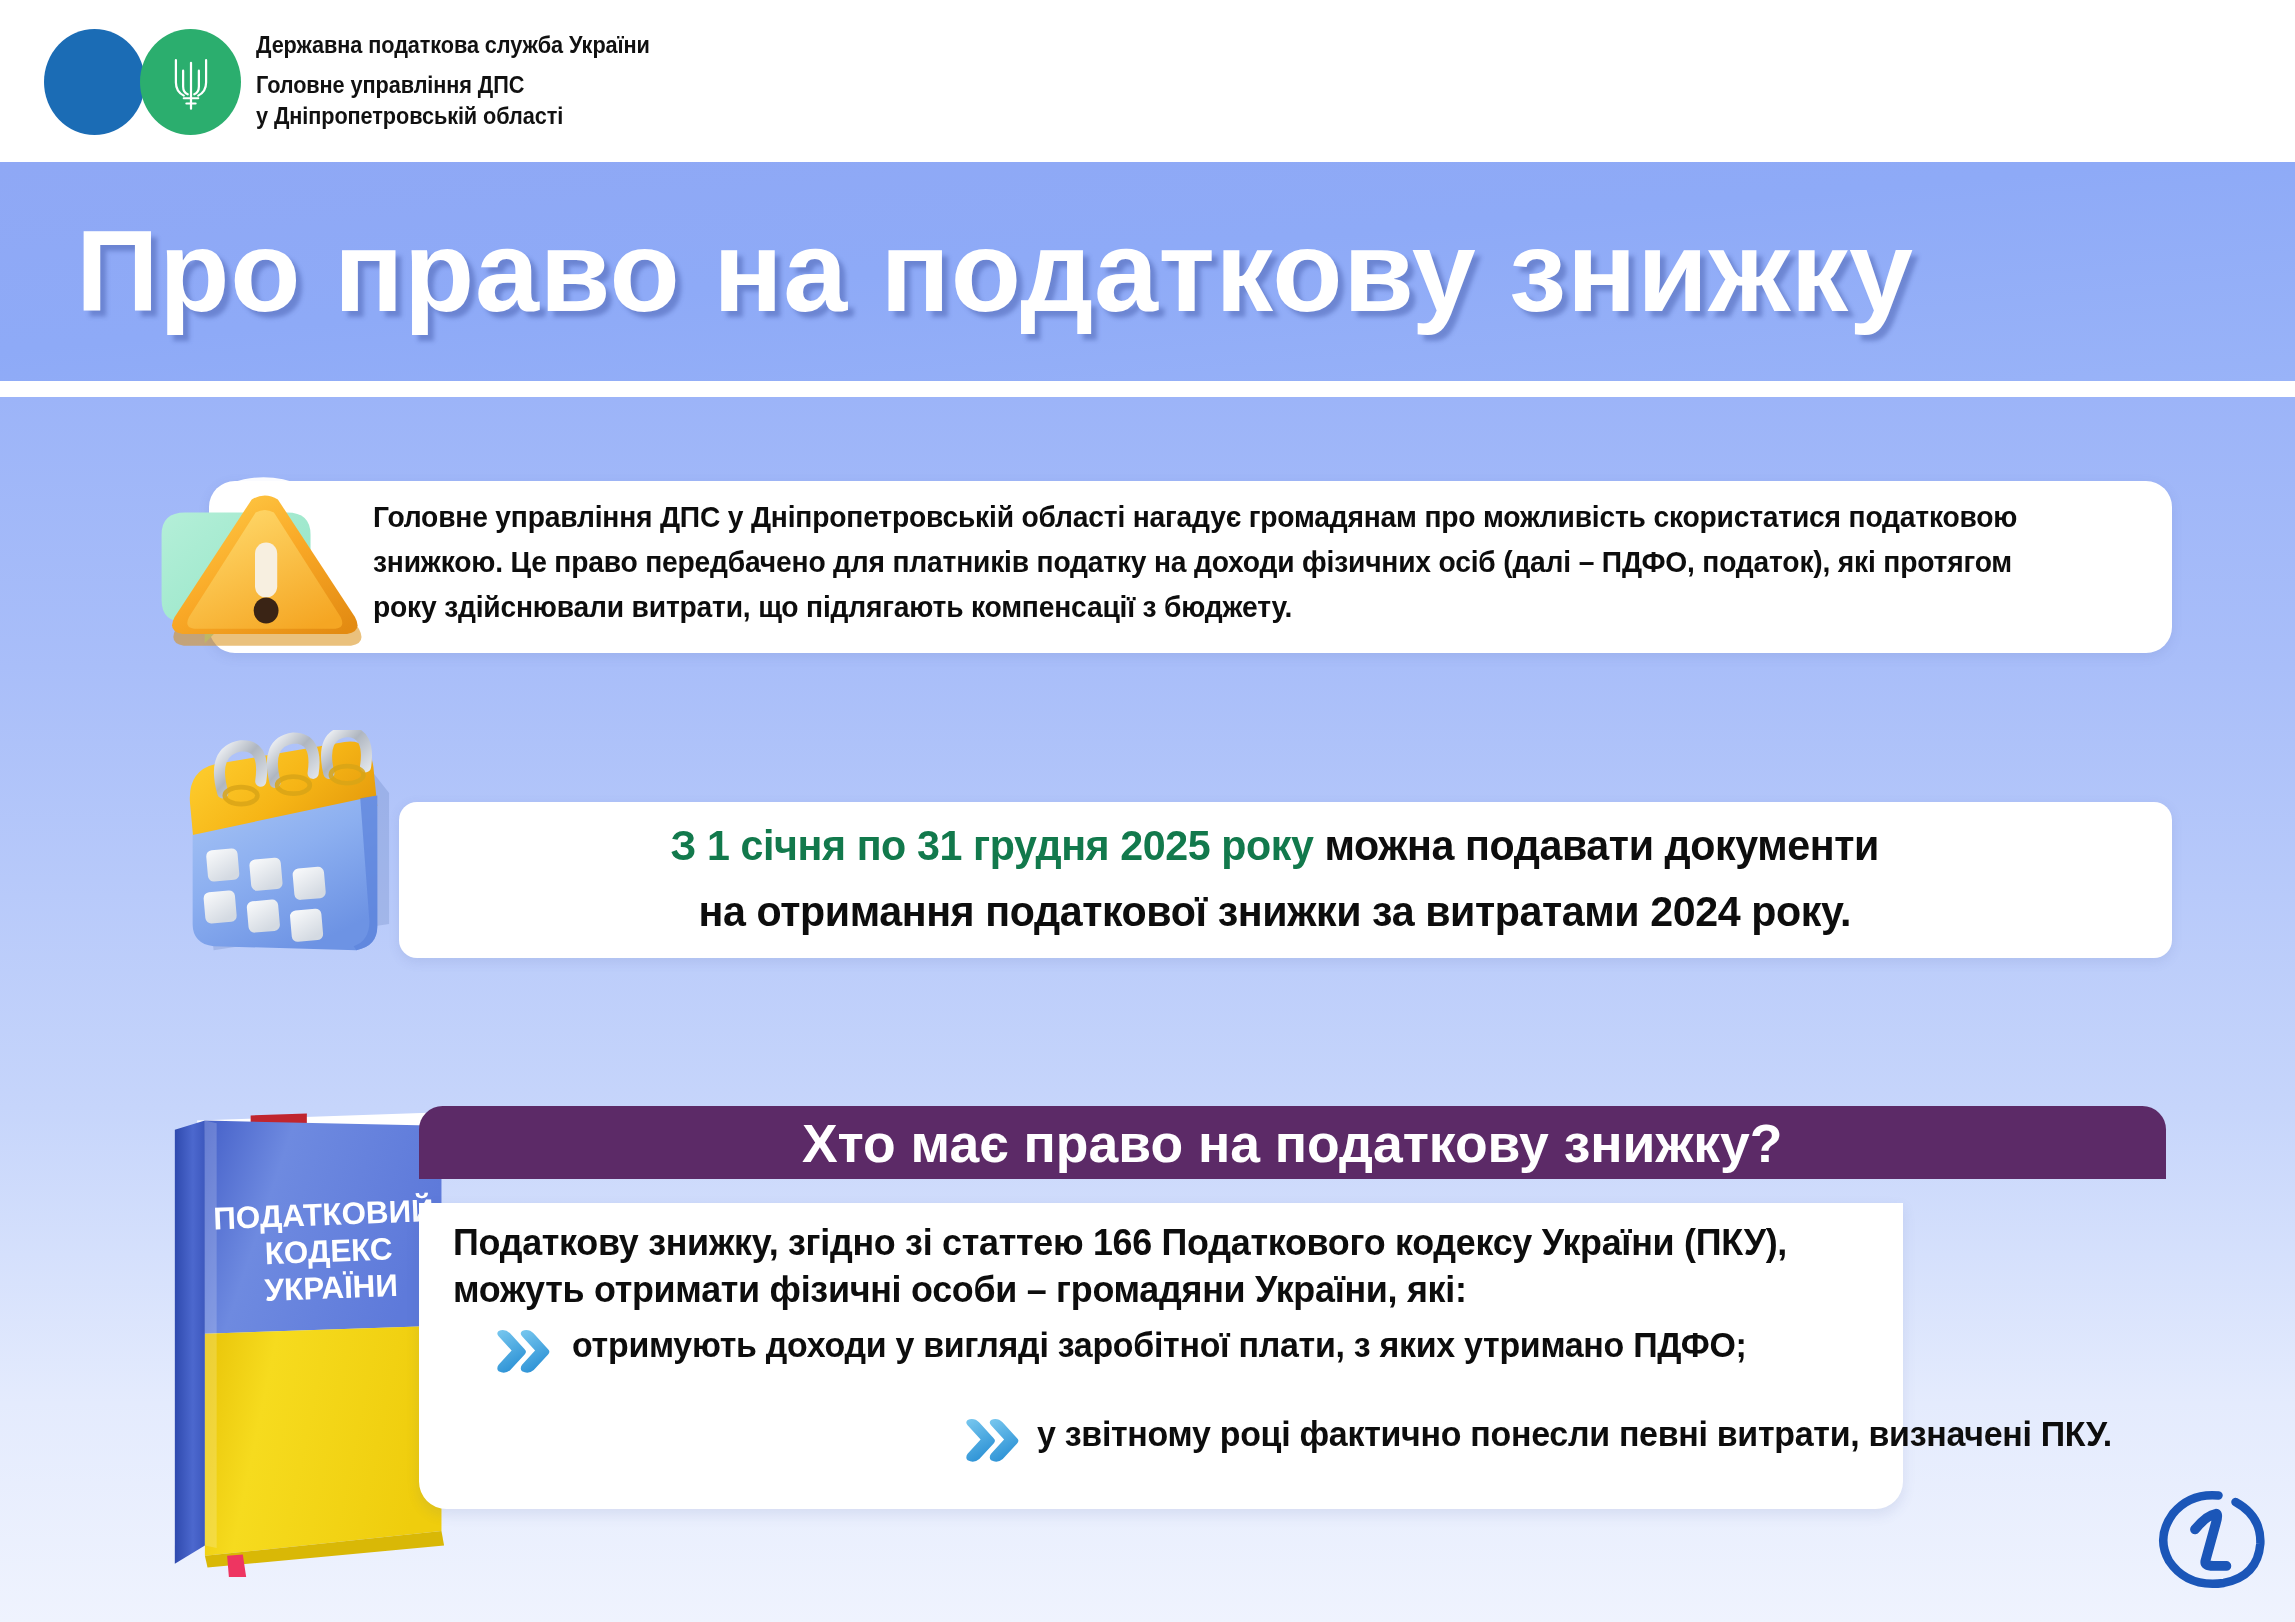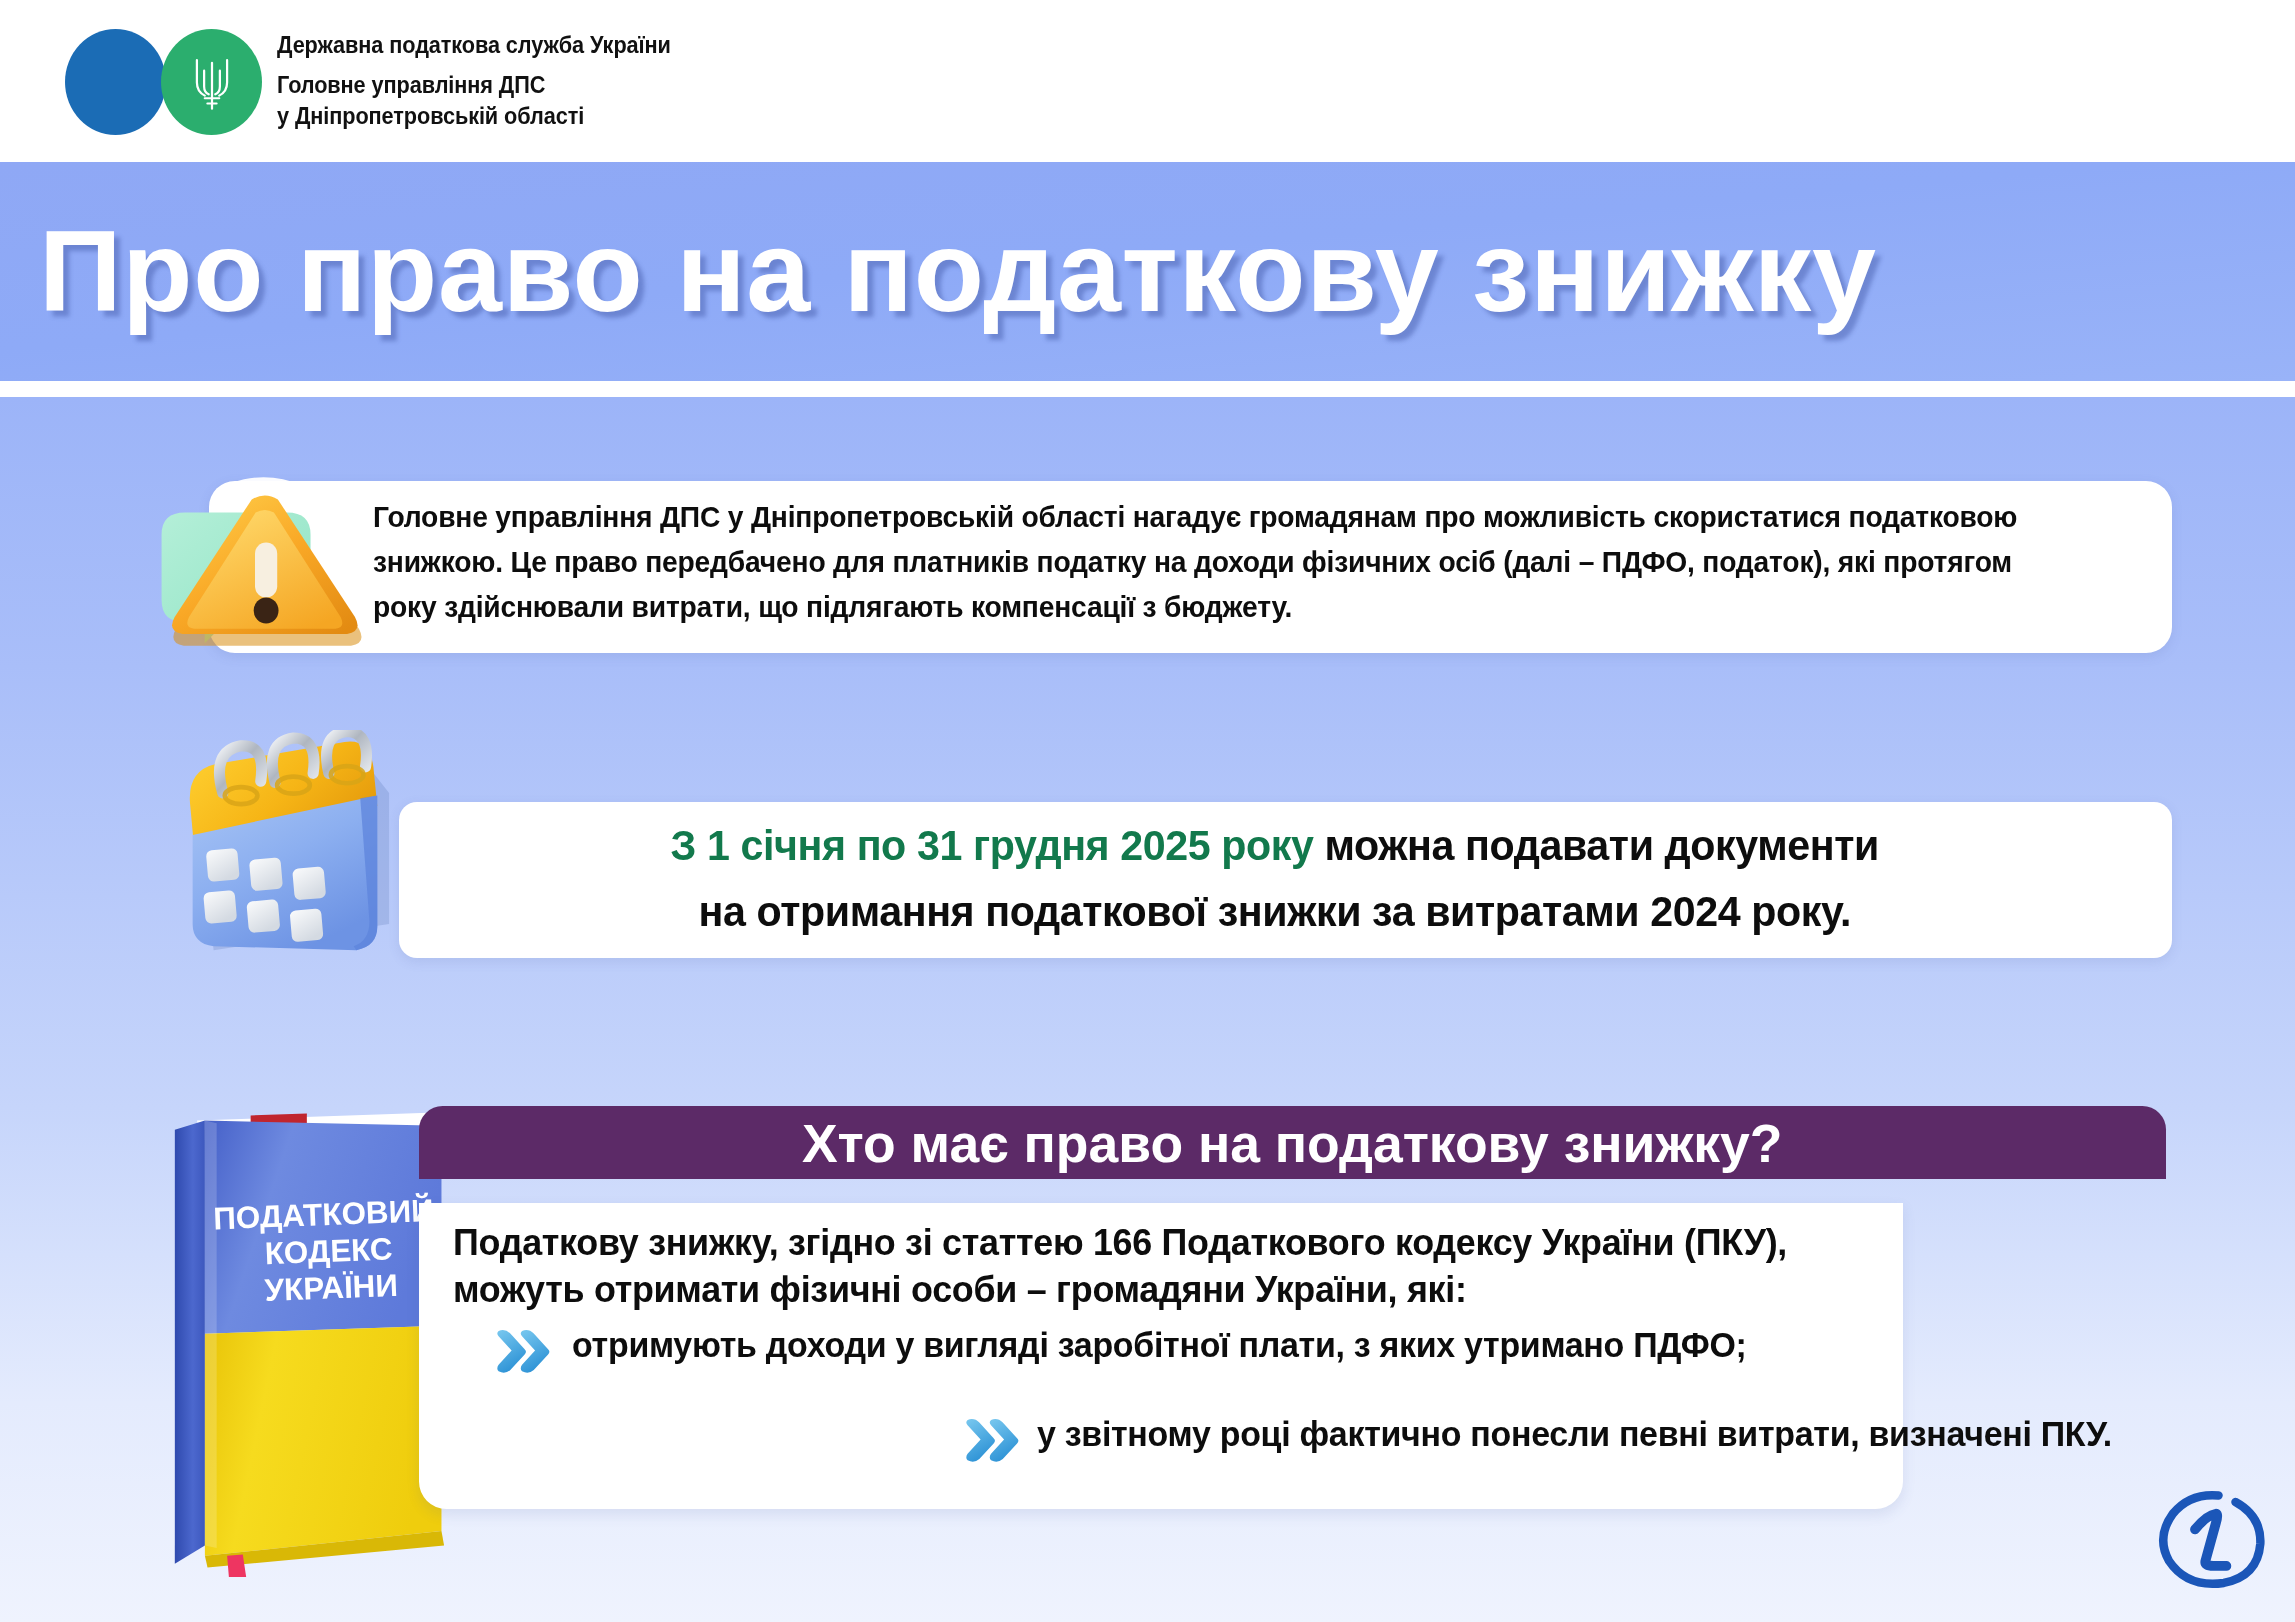--- a/index.html
+++ b/index.html
@@ -7,21 +7,21 @@
   body {
     font-family:"Liberation Sans", sans-serif;
     background:#ffffff;
     overflow:hidden;
     position:relative;
   }
 
   
   .header {
     position:absolute; left:0; top:0; width:2295px; height:162px;
-    background:#ffffff; display:flex; align-items:center; padding-left:56px;
+    background:#ffffff; display:flex; align-items:center; padding-left:35px;
   }
   .logo-mark { position:relative; width:216px; height:118px; flex:0 0 auto; }
   .logo-ellipse-blue {
     position:absolute; left:9.2px; top:6.5px; width:101px; height:106px;
     background:#1B6CB5; border-radius:50%;
   }
   .logo-ellipse-green {
     position:absolute; left:105px; top:6.5px; width:101px; height:106px;
     background:#2BAE6E; border-radius:50%;
   }
@@ -36,21 +36,21 @@
   .logo-line.l2 { margin-bottom:6.5px; }
 
   
   .title-band {
     position:absolute; left:0; top:162px; width:2295px; height:219px;
     background:linear-gradient(175deg,#8FA8F5 0%,#8EAAF7 45%,#99B3F8 100%);
     display:flex; align-items:center;
   }
   .title-text {
     color:#ffffff; font-weight:bold; font-size:115px; line-height:1;
-    padding-left:39px; white-space:nowrap; letter-spacing:0.7px;
+    padding-left:76px; white-space:nowrap; letter-spacing:0.7px;
     text-shadow:5.9px 5.9px 4.6px rgba(60,80,160,0.42);
     transform:scaleX(1.0);
     text-align:right;
   }
   .band-gap {
     position:absolute; left:0; top:381px; width:2295px; height:15.7px;
     background:#ffffff;
   }
 
   

